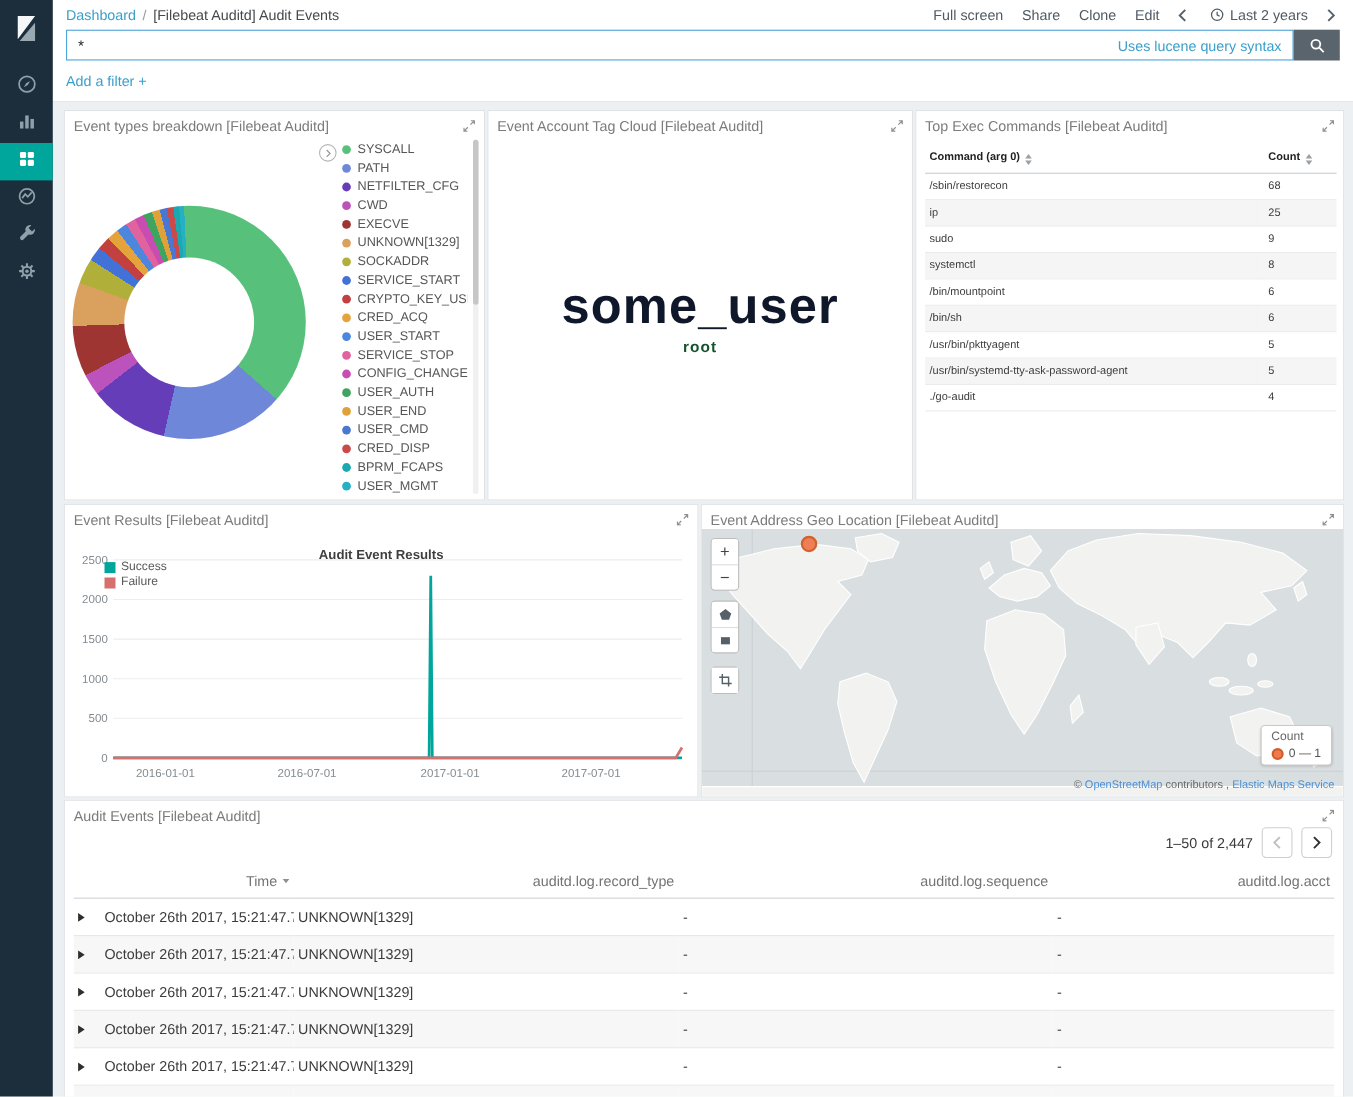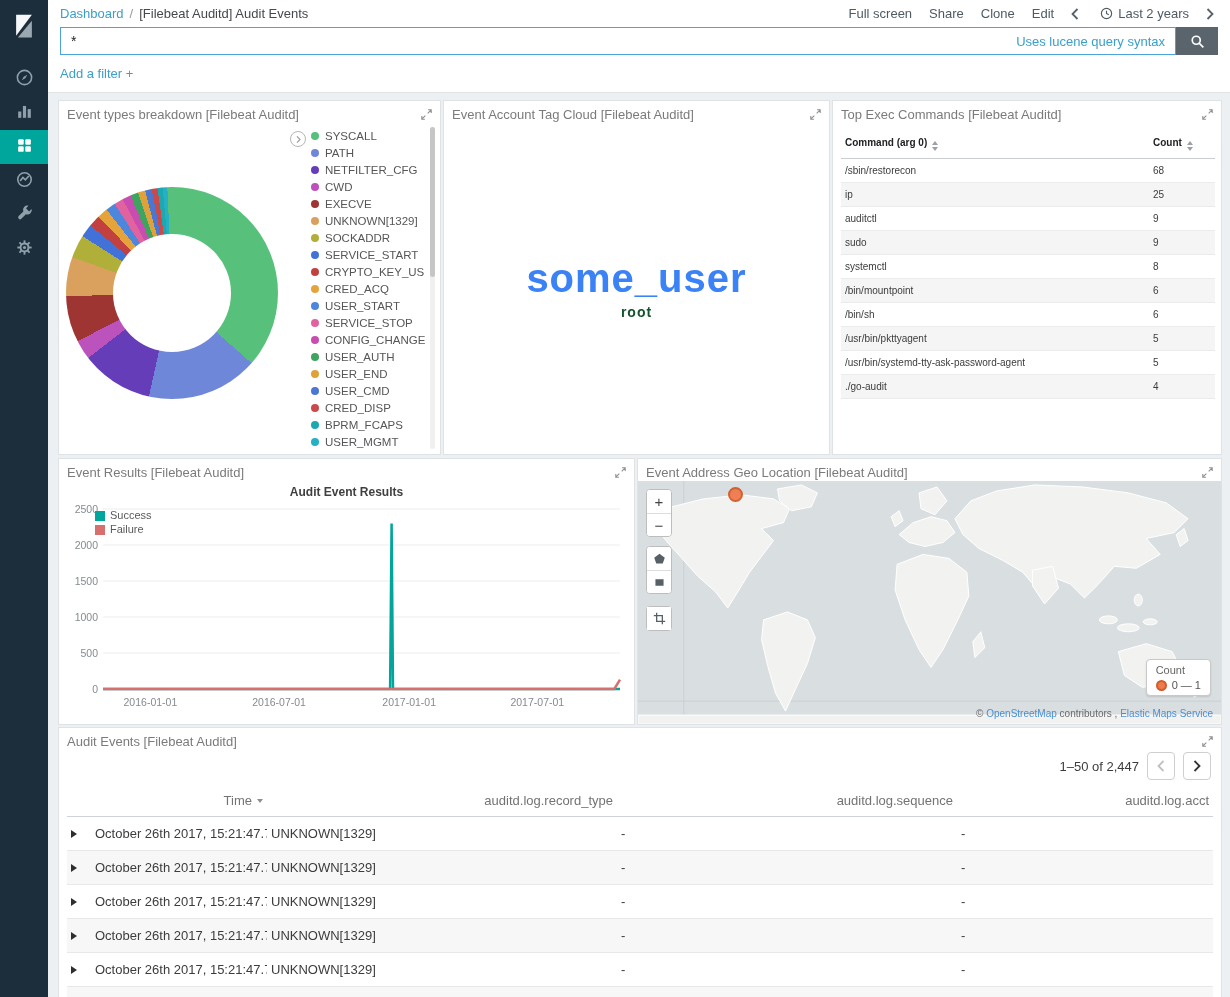--- a/index.html
+++ b/index.html
@@ -66,21 +66,21 @@
   .te-table{position:absolute;left:8px;top:30px;width:374px;border-collapse:collapse;font-size:10px;table-layout:fixed}
   .te-table th{text-align:left;font-weight:bold;color:#222;padding:6px 4px 7px;border-bottom:1px solid #c9cdd1;cursor:pointer;white-space:nowrap}
   .te-table td{padding:6px 4px;border-bottom:1px solid #ebebeb;color:#3c3c3c;overflow:hidden;white-space:nowrap}
   .te-table tbody tr:nth-child(even) td{background:#f5f5f5}
   .sort{display:inline-flex;flex-direction:column;margin-left:5px;vertical-align:1px}
   .sort i{display:block;width:0;height:0}
   .sort .up{border:3.5px solid transparent;border-bottom:4px solid #9aa0a6;border-top:0;margin-bottom:2px}
   .sort .down{border:3.5px solid transparent;border-top:4px solid #9aa0a6;border-bottom:0}
 
   
-  .chart-title{text-align:center;font-size:12px;font-weight:bold;color:#3f3f3f;margin-top:5px}
+  .chart-title{text-align:center;font-size:12px;font-weight:bold;color:#3f3f3f;margin-top:17px}
   .results-legend{position:absolute;left:36px;top:48px;font-size:11px;color:#5a5a5a;z-index:3}
   .lg-item{display:flex;align-items:flex-end;gap:5px;height:14px;cursor:pointer}
   .lg-item i{width:10px;height:10px;display:inline-block}
   #results-chart{position:absolute;left:10px;top:42px}
   #results-chart .tick{font-size:10.5px;fill:#848b90;font-family:"Liberation Sans",sans-serif}
 
   
   .map{position:absolute;left:0;right:0;top:22px;bottom:0;background:#d9dee1;overflow:hidden}
   .map svg.world{position:absolute;left:0;top:0;width:100%;height:100%}
   .geo-marker{position:absolute;width:15px;height:15px;border-radius:50%;border:2px solid;opacity:.95;cursor:pointer}
@@ -327,21 +327,21 @@
       <div class="panel" style="left:395px;top:7px;width:387px;height:355px">
         <div class="panel-header">
           <span class="panel-title">Event Account Tag Cloud [Filebeat Auditd]</span>
           <span class="expand-icon">
               <svg viewBox="0 0 14 14" stroke="currentColor" fill="none" stroke-width="1.4">
                 <path d="M8.5 5.5 L13 1 M9 1 L13 1 L13 5 M5.5 8.5 L1 13 M1 9 L1 13 L5 13"></path>
               </svg>
             </span>
         </div>
         <div id="tagcloud" class="tagcloud">
-            <div class="tag" style="color:#3b82f6;font-size:40px">some_user</div>
+            <div class="tag" style="color:#0f172a;font-size:46px">some_user</div>
             <div class="tag" style="color:#14532d;font-size:14px">root</div>
           </div>
       </div>
 
       <div class="panel" style="left:784px;top:7px;width:390px;height:355px">
         <div class="panel-header">
           <span class="panel-title">Top Exec Commands [Filebeat Auditd]</span>
           <span class="expand-icon">
               <svg viewBox="0 0 14 14" stroke="currentColor" fill="none" stroke-width="1.4">
                 <path d="M8.5 5.5 L13 1 M9 1 L13 1 L13 5 M5.5 8.5 L1 13 M1 9 L1 13 L5 13"></path>
@@ -366,24 +366,20 @@
             </tr>
           </thead>
           <tbody id="top-exec-body">
               <tr>
                 <td>/sbin/restorecon</td>
                 <td>68</td>
               </tr>
               <tr>
                 <td>ip</td>
                 <td>25</td>
-              </tr>
-              <tr>
-                <td>auditctl</td>
-                <td>9</td>
               </tr>
               <tr>
                 <td>sudo</td>
                 <td>9</td>
               </tr>
               <tr>
                 <td>systemctl</td>
                 <td>8</td>
               </tr>
               <tr>

